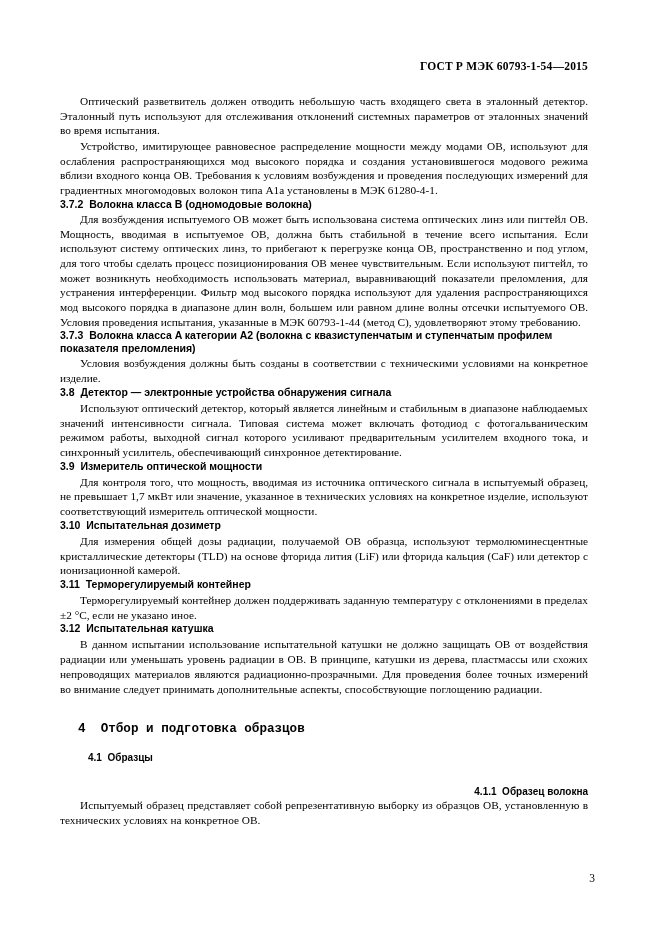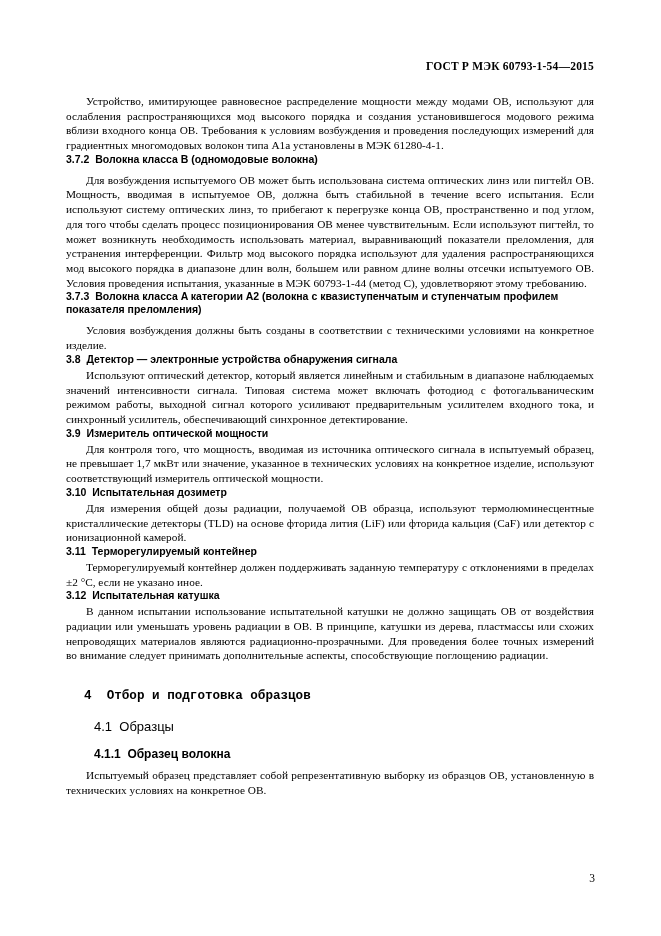--- a/index.html
+++ b/index.html
@@ -18,21 +18,21 @@
   .page {
     position: absolute;
     left: 0; top: 0;
     width: 661px;
     height: 936px;
     padding: 0;
     box-sizing: border-box;
   }
   .content {
     position: absolute;
-    left: 66px;
+    left: 60px;
     top: 60px;
     width: 528px;
   }
   .std-header {
     text-align: right;
     font-family: "Liberation Serif", serif;
     font-weight: bold;
     font-size: 11.5px;
     letter-spacing: 0.2px;
     margin: 0 0 22px 0;
@@ -54,59 +54,61 @@
   p.body {
     font-family: "Liberation Serif", serif;
     font-size: 11.3px;
     line-height: 1.30;
     margin: 2px 0 0 0;
     text-align: justify;
     text-indent: 20px;
     hyphens: manual;
   }
   p.body.nospace {
-    margin-top: 7px;
+    margin-top: 1px;
   }
   .major-heading {
     font-family: Liberation Mono, monospace;
     font-weight: bold;
     font-size: 12.6px;
     margin: 26px 0 0 0;
     padding-left: 18px;
   }
   .sub-heading-1 {
     font-family: "Liberation Sans", sans-serif;
-    font-weight: normal;
-    font-size: 13px;
+    font-weight: bold;
+    font-size: 10px;
     margin: 16px 0 0 0;
     padding-left: 28px;
   }
   .sub-heading-2 {
     font-family: "Liberation Sans", sans-serif;
     font-weight: bold;
-    font-size: 12px;
-    margin: 13px 0 0 0;
+    font-size: 10px;
+    margin: 23px 0 0 0;
     padding-left: 28px;
+    text-align: right;
   }
   .page-number {
     position: absolute;
     right: 66px;
     bottom: 52px;
     font-family: "Liberation Serif", serif;
     font-size: 11.5px;
   }
 </style>
 </head>
 <body>
 
 <div class="page">
   <div class="content">
 
     <div class="std-header">ГОСТ Р МЭК 60793-1-54—2015</div>
 
+    <p class="body">Оптический разветвитель должен отводить небольшую часть входящего света в эталонный детектор. Эталонный путь используют для отслеживания отклонений системных параметров от эталонных значений во время испытания.</p>
 
 
     <p class="body nospace">Устройство, имитирующее равновесное распределение мощности между модами ОВ, используют для ослабления распространяющихся мод высокого порядка и создания установившегося модового режима вблизи входного конца ОВ. Требования к условиям возбуждения и проведения последующих измерений для градиентных многомодовых волокон типа A1a установлены в МЭК 61280-4-1.</p>
 
     <h3 class="clause clause-tight"><span>3.7.2</span>&nbsp;&nbsp;<span>Волокна класса B (одномодовые волокна)</span></h3>
     <p class="body nospace">Для возбуждения испытуемого ОВ может быть использована система оптических линз или пигтейл ОВ. Мощность, вводимая в испытуемое ОВ, должна быть стабильной в течение всего испытания. Если используют систему оптических линз, то прибегают к перегрузке конца ОВ, пространственно и под углом, для того чтобы сделать процесс позиционирования ОВ менее чувствительным. Если используют пигтейл, то может возникнуть необходимость использовать материал, выравнивающий показатели преломления, для устранения интерференции. Фильтр мод высокого порядка используют для удаления распространяющихся мод высокого порядка в диапазоне длин волн, большем или равном длине волны отсечки испытуемого ОВ. Условия проведения испытания, указанные в МЭК 60793-1-44 (метод C), удовлетворяют этому требованию.</p>
 
     <h3 class="clause clause-tight"><span>3.7.3</span>&nbsp;&nbsp;<span>Волокна класса A категории A2 (волокна с квазиступенчатым и ступенчатым профилем показателя преломления)</span></h3>
     <p class="body nospace">Условия возбуждения должны быть созданы в соответствии с техническими условиями на конкретное изделие.</p>
 

